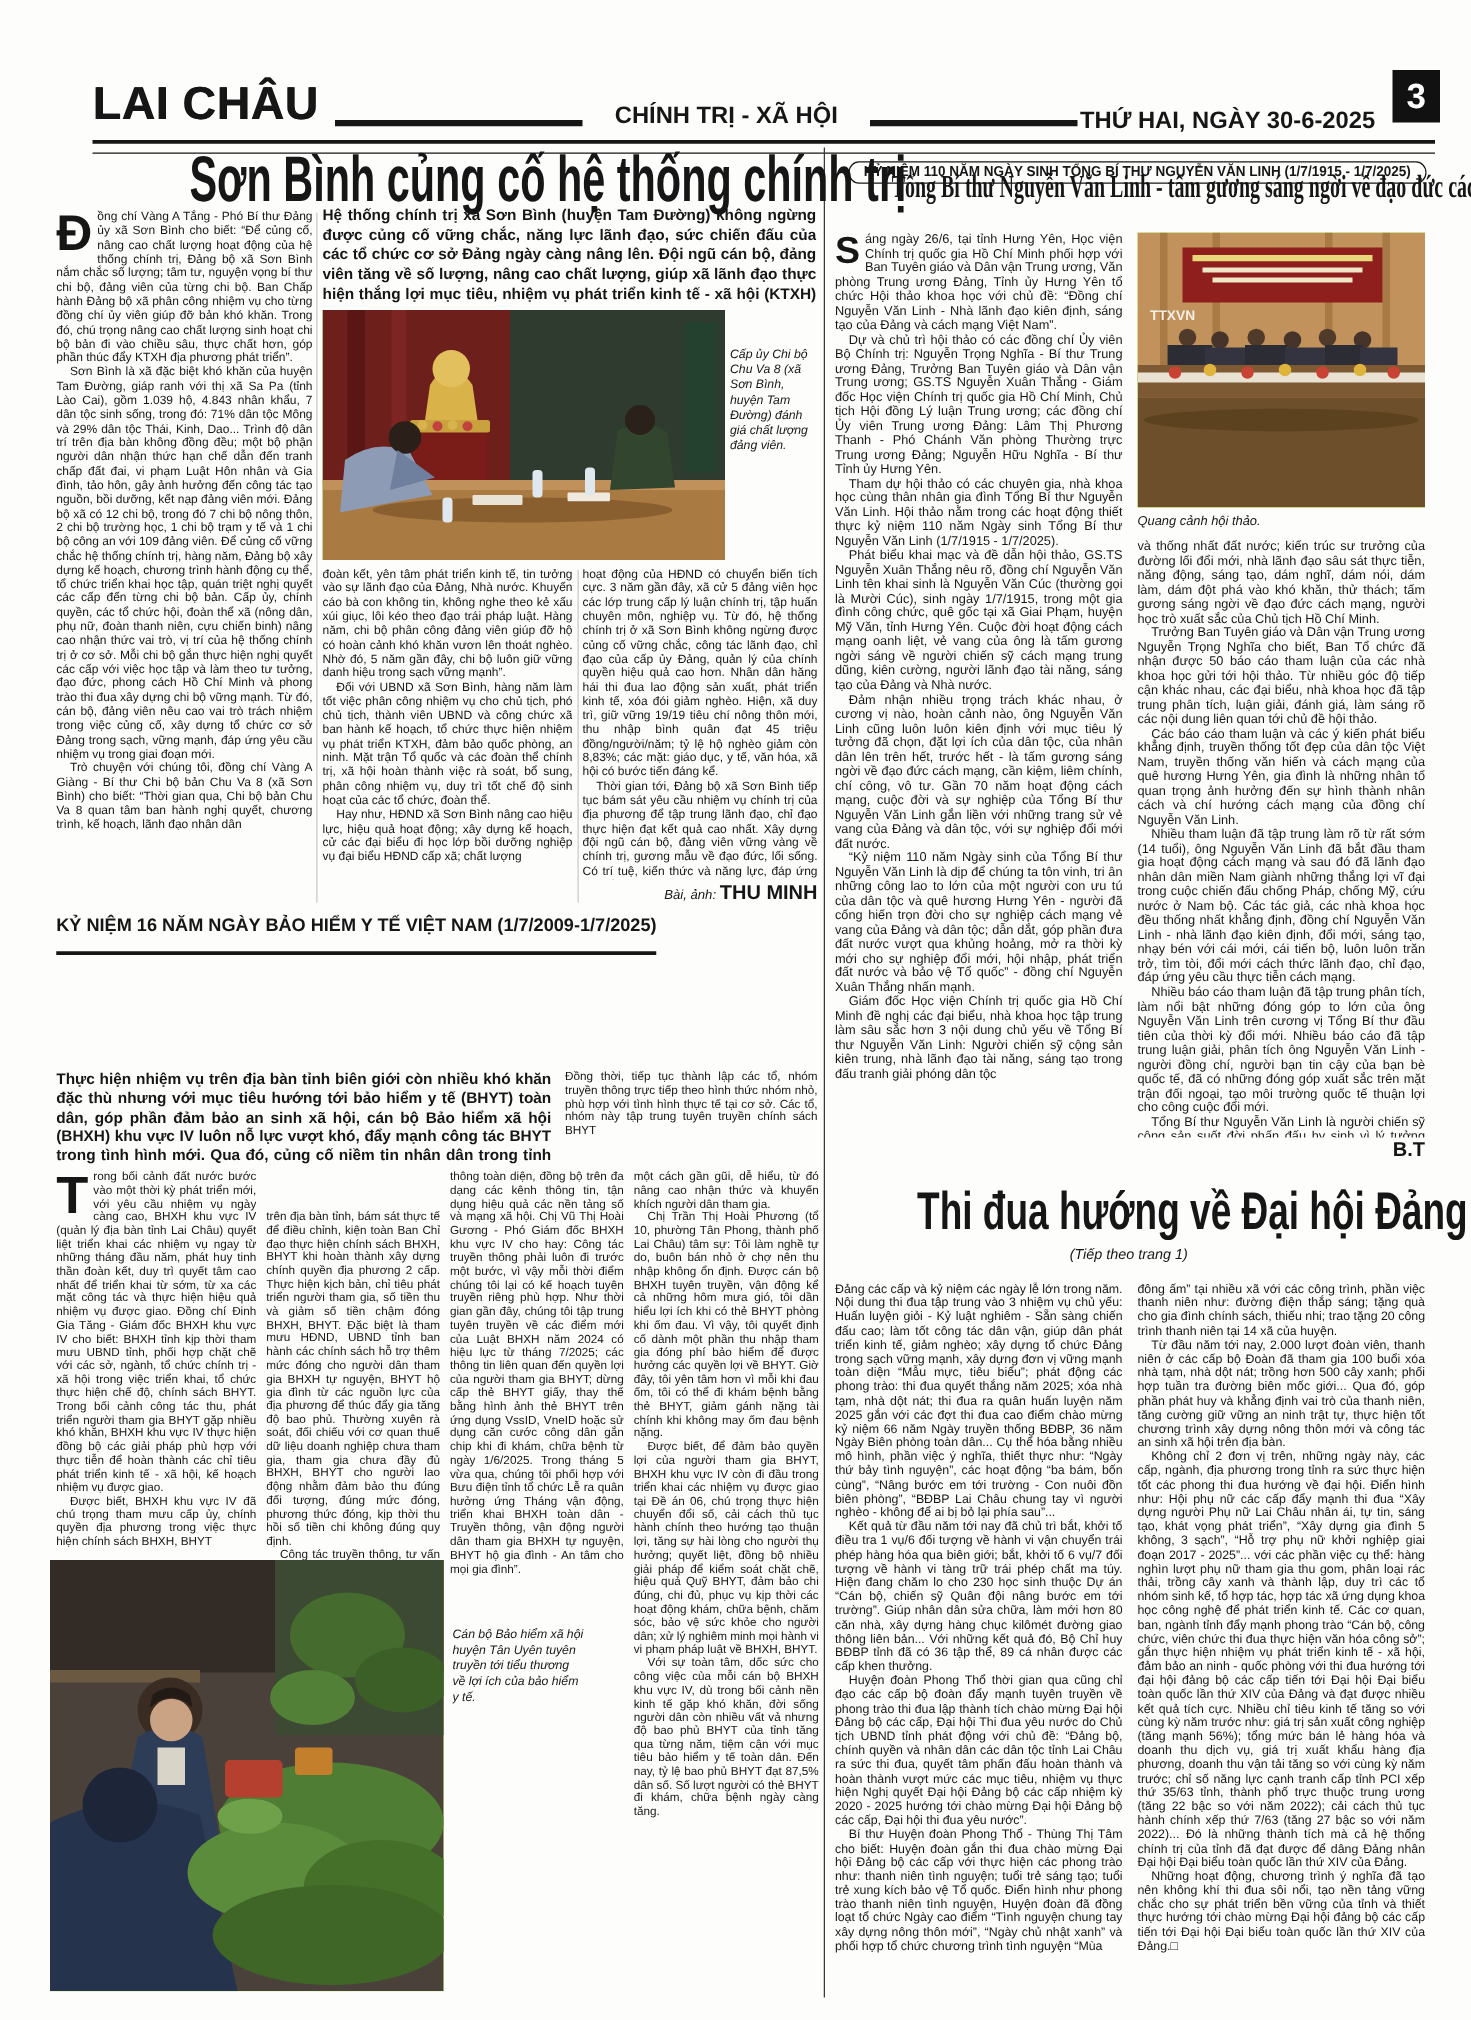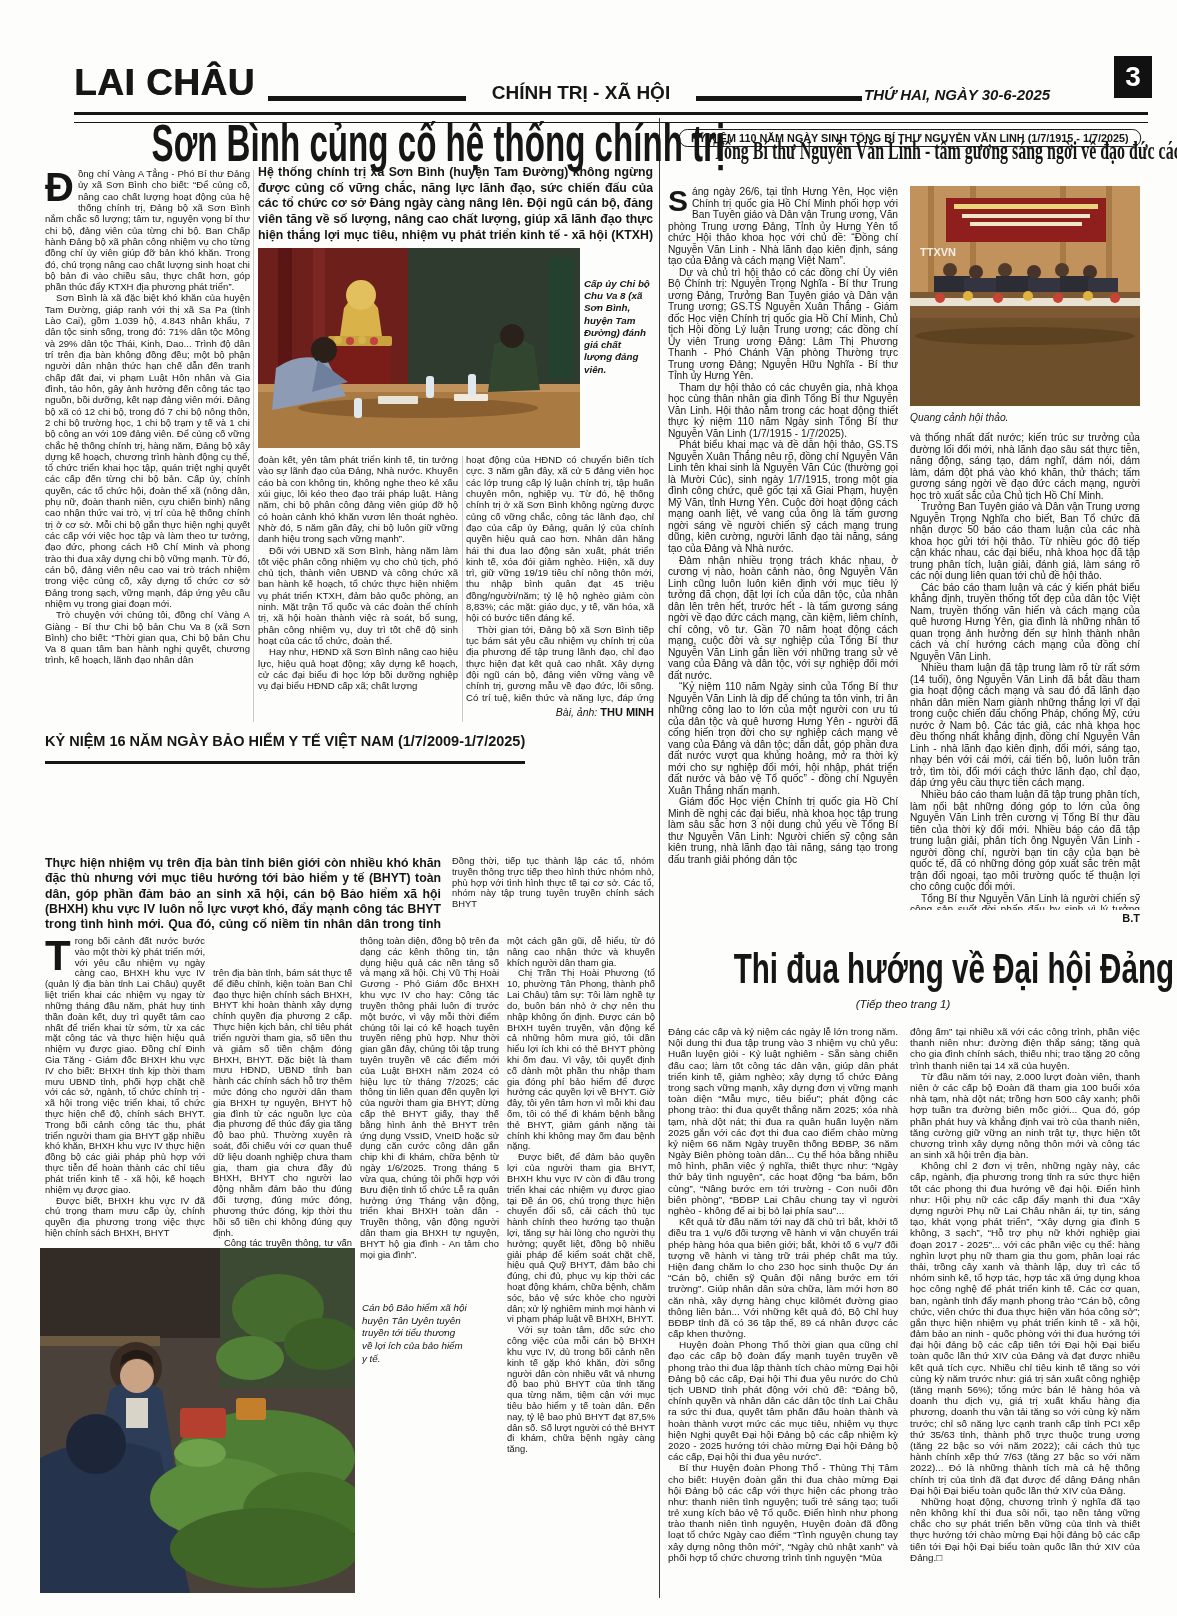--- a/index.html
+++ b/index.html
@@ -6,47 +6,47 @@
   .page{position:relative;width:1177px;height:1616px;background:#fdfdfc;margin:0 auto;
         font-family:"Liberation Sans",sans-serif;color:#161616;overflow:hidden;}
   
   .brand{position:absolute;left:74px;top:62px;font-size:37px;font-weight:bold;letter-spacing:.5px;
          text-shadow:.6px 0 #161616;white-space:nowrap;}
   .bar{position:absolute;height:5px;background:#161616;top:96px;}
   .bar.left{left:268px;width:198px;}
   .bar.right{left:696px;width:166px;}
   .section-title{position:absolute;left:466px;top:82px;width:230px;text-align:center;
                  font-size:19px;font-weight:bold;white-space:nowrap;}
-  .edition-date{position:absolute;left:864px;top:86px;width:184px;font-size:15px;font-weight:bold;
-                font-style:italic;white-space:nowrap;}
+  .edition-date{position:absolute;left:864px;top:86px;width:184px;font-size:19px;font-weight:bold;
+                white-space:nowrap;}
   .page-box{position:absolute;left:1114px;top:56px;width:38px;height:42px;background:#111;
             color:#fff;font-size:28px;font-weight:bold;display:flex;align-items:center;justify-content:center;}
   .mast-rule{position:absolute;left:74px;top:112px;width:1074px;height:7px;
              border-top:3px solid #161616;border-bottom:1.5px solid #161616;}
   
   .vdiv{position:absolute;background:#3a3a3a;width:1px;}
   .gutter{position:absolute;background:#c9c9c9;width:1px;}
   .col{position:absolute;text-align:justify;overflow:hidden;}
   .col p{margin:0;text-indent:11px;}
   .col p.cont{text-indent:0;}
   .cap{position:absolute;font-style:italic;overflow:hidden;}
   .byline{position:absolute;text-align:right;font-size:10.5px;}
   .byline .lbl{font-style:italic;}
-  .byline b{font-size:11px;}
+  .byline b{font-size:16px;}
   .dropcap{float:left;font-weight:bold;line-height:.85;padding:2px 4px 0 0;}
   .photo{position:absolute;overflow:hidden;background:#bef264;}
   .photo svg{display:block;}
   
   .a1-headline{position:absolute;left:40px;top:116px;width:616px;text-align:center;}
   .a1-headline span{display:inline-block;white-space:nowrap;font-size:46px;font-weight:bold;
                     transform:scale(.72,1.12);transform-origin:center;}
   .a1-col{font-size:9.6px;line-height:1.18;}
   .a1-intro{position:absolute;left:258px;top:165px;width:395px;height:80px;font-size:12.3px;
             font-weight:bold;line-height:1.28;text-align:justify;overflow:hidden;}
-  .a1-cap{left:584px;top:278px;width:66px;height:180px;font-size:9.8px;line-height:1.25;font-weight:bold;}
+  .a1-cap{left:584px;top:278px;width:66px;height:180px;font-size:9.8px;line-height:1.25;}
   
   .a2-kicker{position:absolute;left:664px;top:108px;width:478px;text-align:center;margin-top:20px;}
   .a2-kicker span{display:inline-block;border:1.5px solid #161616;border-radius:14px;padding:2px 12px;
                   font-size:11.5px;font-weight:bold;white-space:nowrap;transform:scaleX(.94);transform-origin:center;}
   .a2-headline{position:absolute;left:664px;top:140px;width:478px;text-align:center;}
   .a2-headline span{display:inline-block;white-space:nowrap;font-family:"Liberation Serif",serif;
                     font-weight:bold;font-size:19px;transform:scale(.84,1.35);transform-origin:center;}
   .a2-col{font-size:10.2px;line-height:1.13;}
   .a2-cap{left:910px;top:412px;width:230px;font-size:10.3px;}
   

